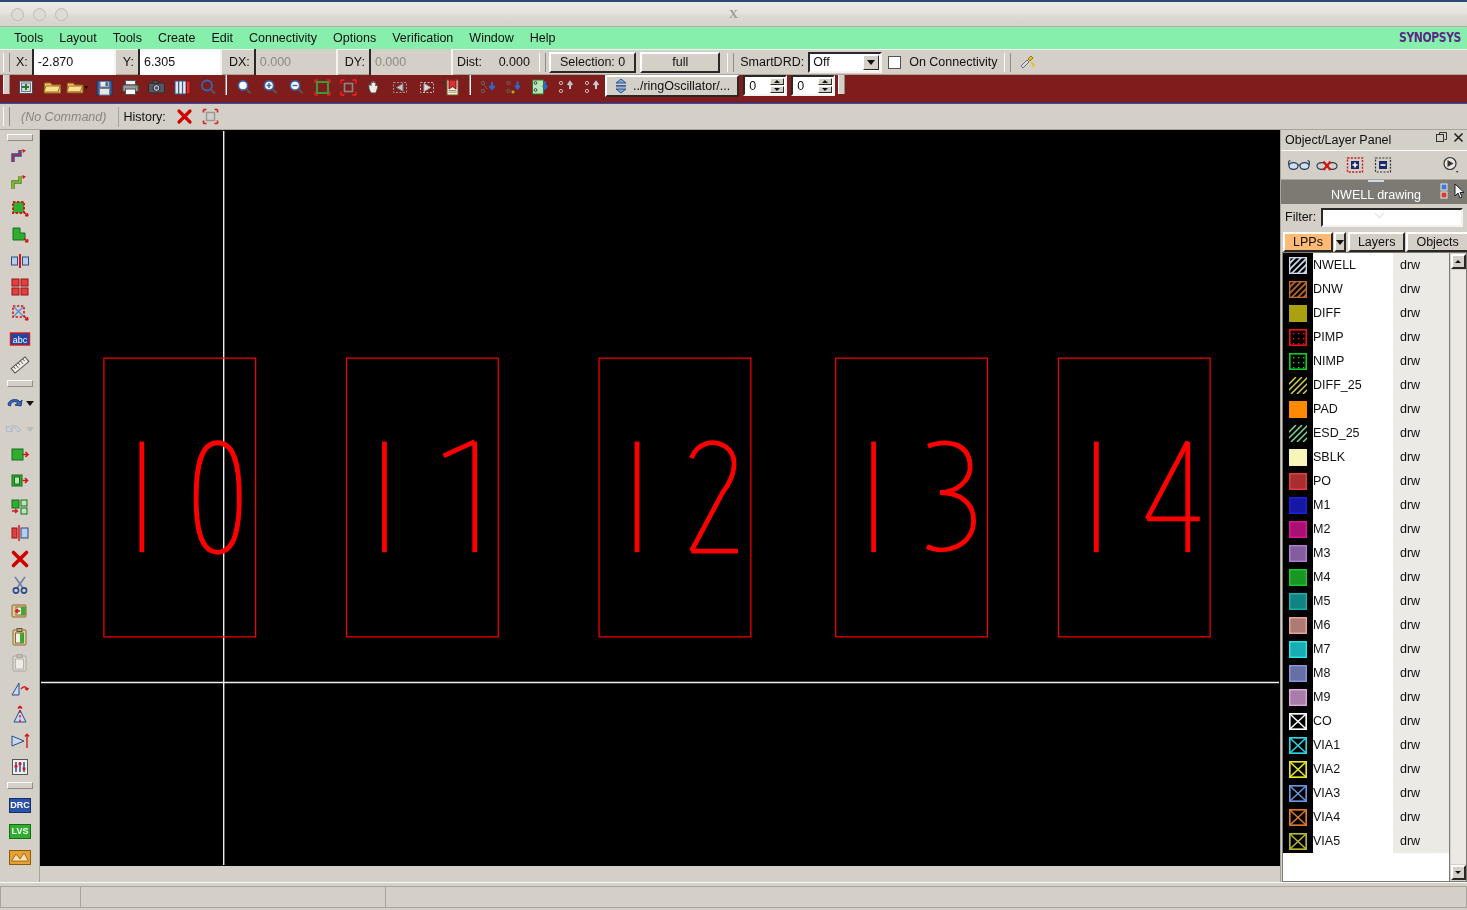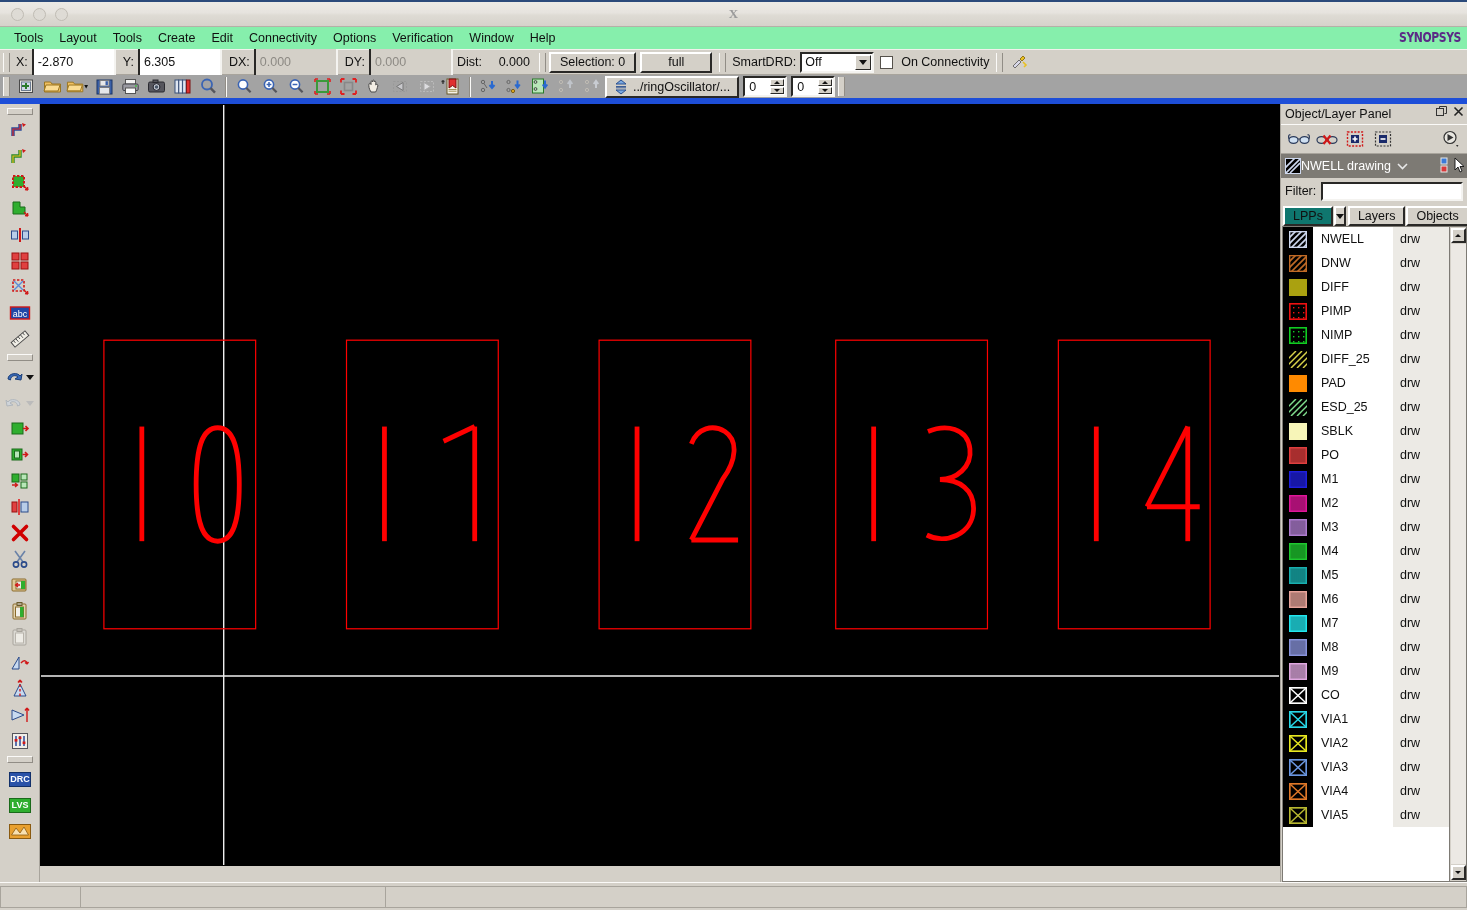--- a/index.html
+++ b/index.html
@@ -111,21 +111,21 @@
     height: 21px;
     border: 2px outset #e8e5e0;
     border-top-color: #ffffff; border-left-color: #ffffff;
     border-right-color: #7d7a74; border-bottom-color: #7d7a74;
     background: #d4d0c8;
     font-size: 12.5px; color: #101010;
     display: flex; align-items: center; justify-content: center;
     padding: 0 9px; margin-right: 4px;
     cursor: default;
   }
-  .cb-btn.wide { width: 72px; }
+  .cb-btn.wide { width: 80px; }
   .combo {
     height: 21px; width: 74px;
     background: #ffffff;
     border: 2px inset #9d9a94;
     border-top-color: #7d7a74; border-left-color: #7d7a74;
     border-right-color: #f4f3f0; border-bottom-color: #f4f3f0;
     display: flex; align-items: center;
     font-size: 12.5px; color: #101010;
     padding-left: 3px; position: relative;
     margin-right: 6px;
@@ -146,23 +146,23 @@
   .chk {
     width: 13px; height: 13px;
     background: #ffffff;
     border: 1px solid #55514b;
     margin-right: 5px;
   }
 
   
   .icontoolbar {
     height: 29px;
-    background: #a3a3a3;
-    display: flex; align-items: center;
-    border-bottom: 6px solid #1d4ed8;
+    background: #7f1d1d;
+    display: flex; align-items: flex-start;
+    border-bottom: 1px solid #1d4ed8;
     flex: 0 0 auto;
   }
   .tb-icon {
     width: 24px; height: 24px;
     display: flex; align-items: center; justify-content: center;
     margin: 0 1px;
     cursor: default;
   }
   .sep-v { width: 2px; height: 20px; border-left:1px solid #918d86; border-right:1px solid #fbfaf8; margin:0 4px; }
   .pathbtn {
@@ -248,57 +248,58 @@
   .rp-iconrow {
     height:30px; display:flex;align-items:center;
     border-top:1px solid #fbfaf8;
     border-bottom:1px solid #a8a49c;
     padding-left:4px; position:relative;
   }
   .rp-ic{width:28px;height:24px;display:flex;align-items:center;justify-content:center;}
   .lpp-current {
     height:24px; background:#7d7a74;
     display:flex;align-items:center; padding-left:4px;
-    color:#ffffff; font-size:12.5px; 
+    color:#ffffff; font-size:12.5px; gap:6px;
     position:relative;
+    flex-direction:column;
   }
   .filterrow{height:26px;display:flex;align-items:center;padding:6px 4px;gap:5px;}
   .filterinput{
     flex:1;height:19px;background:#ffffff;
     border:2px inset #9d9a94;
     border-top-color:#7d7a74;border-left-color:#7d7a74;
     border-right-color:#f4f3f0;border-bottom-color:#f4f3f0;
   }
   .tabrow{height:22px;display:flex;align-items:flex-end;padding-left:2px;gap:0px;}
   .tab{
     height:20px;padding:0 8px;display:flex;align-items:center;
     font-size:12.5px;color:#101010;
     border:2px outset #e8e5e0;
     border-top-color:#ffffff;border-left-color:#ffffff;
     border-right-color:#7d7a74;border-bottom-color:#7d7a74;
     background:#d4d0c8;margin-right:1px;
   }
-  .tab.active{background:#0f766e;text-align:center;}
+  .tab.active{background:#fdba74;text-align:center;}
   .tab-drop{
     height:20px;width:14px;display:flex;align-items:center;justify-content:center;
     border:2px outset #e8e5e0;
     border-top-color:#ffffff;border-left-color:#ffffff;
     border-right-color:#7d7a74;border-bottom-color:#7d7a74;
     background:#d4d0c8;margin-right:2px;
   }
   .layerlistwrap{
     flex:1 1 auto; display:flex; min-height:0;
     border:1px solid #7d7a74;
     margin:0 0 0 1px;
     background:#ffffff;
   }
   .layerlist{flex:1 1 auto;overflow:hidden;background:#ffffff;}
   .lrow{height:24px;display:flex;align-items:center;}
   .lsw-cell{width:30px;height:24px;background:#000000;display:flex;align-items:center;justify-content:center;flex:0 0 auto;}
-  .lname{flex:1;font-size:12.5px;color:#101010;padding-left:8px;}
+  .lname{flex:1;font-size:12.5px;color:#101010;}
   .lpurp{width:56px;font-size:12.5px;color:#101010;background:#eceae5;height:24px;display:flex;align-items:center;padding-left:7px;flex:0 0 auto;}
   .vscroll{
     width:17px;background:#d4d0c8;display:flex;flex-direction:column;
     justify-content:space-between;align-items:center; flex:0 0 auto;
     border-left:1px solid #7d7a74;
   }
   .sbtn{
     width:15px;height:15px;background:#d4d0c8;
     border:2px outset #e8e5e0;
     border-top-color:#ffffff;border-left-color:#ffffff;
@@ -571,20 +572,37 @@
             <i class="tri-up-s"></i>
           </span>
         <span class="sb">
             <i class="tri-down-s"></i>
           </span>
       </span>
     </div>
     <div class="grip"></div>
   </div>
 
+  <div class="cmdbar">
+    <div class="grip"></div>
+    <span class="nocmd">(No Command)</span>
+    <div class="cmd-sep"></div>
+    <span class="hist-label">History:</span>
+    <div class="tb-icon">
+      <svg width="17" height="17" viewBox="0 0 17 17">
+        <path d="M3 3 L14 14 M14 3 L3 14" stroke="#d00000" stroke-width="3.2" stroke-linecap="round"></path>
+      </svg>
+    </div>
+    <div class="tb-icon">
+      <svg width="17" height="17" viewBox="0 0 17 17">
+        <rect x="4.5" y="4.5" width="8" height="8" fill="none" stroke="#999" stroke-width="1.5"></rect>
+        <path d="M1.5 1.5 l3 0 M1.5 1.5 l0 3 M15.5 1.5 l-3 0 M15.5 1.5 l0 3 M1.5 15.5 l3 0 M1.5 15.5 l0 -3 M15.5 15.5 l-3 0 M15.5 15.5 l0 -3" stroke="#d02020" stroke-width="1.6"></path>
+      </svg>
+    </div>
+  </div>
 
   <div class="mainrow">
 
     <div class="vtoolbar">
       <div class="vgrip"></div>
 
       <div class="vt-icon">
         <svg width="20" height="20" viewBox="0 0 20 20">
           <path d="M3 15 L3 8 L10 8 L10 3" fill="none" stroke="#2a4a9a" stroke-width="3.4"></path>
           <path d="M3 15 L3 8 L10 8 L10 3" fill="none" stroke="#e02828" stroke-width="1.2"></path>

